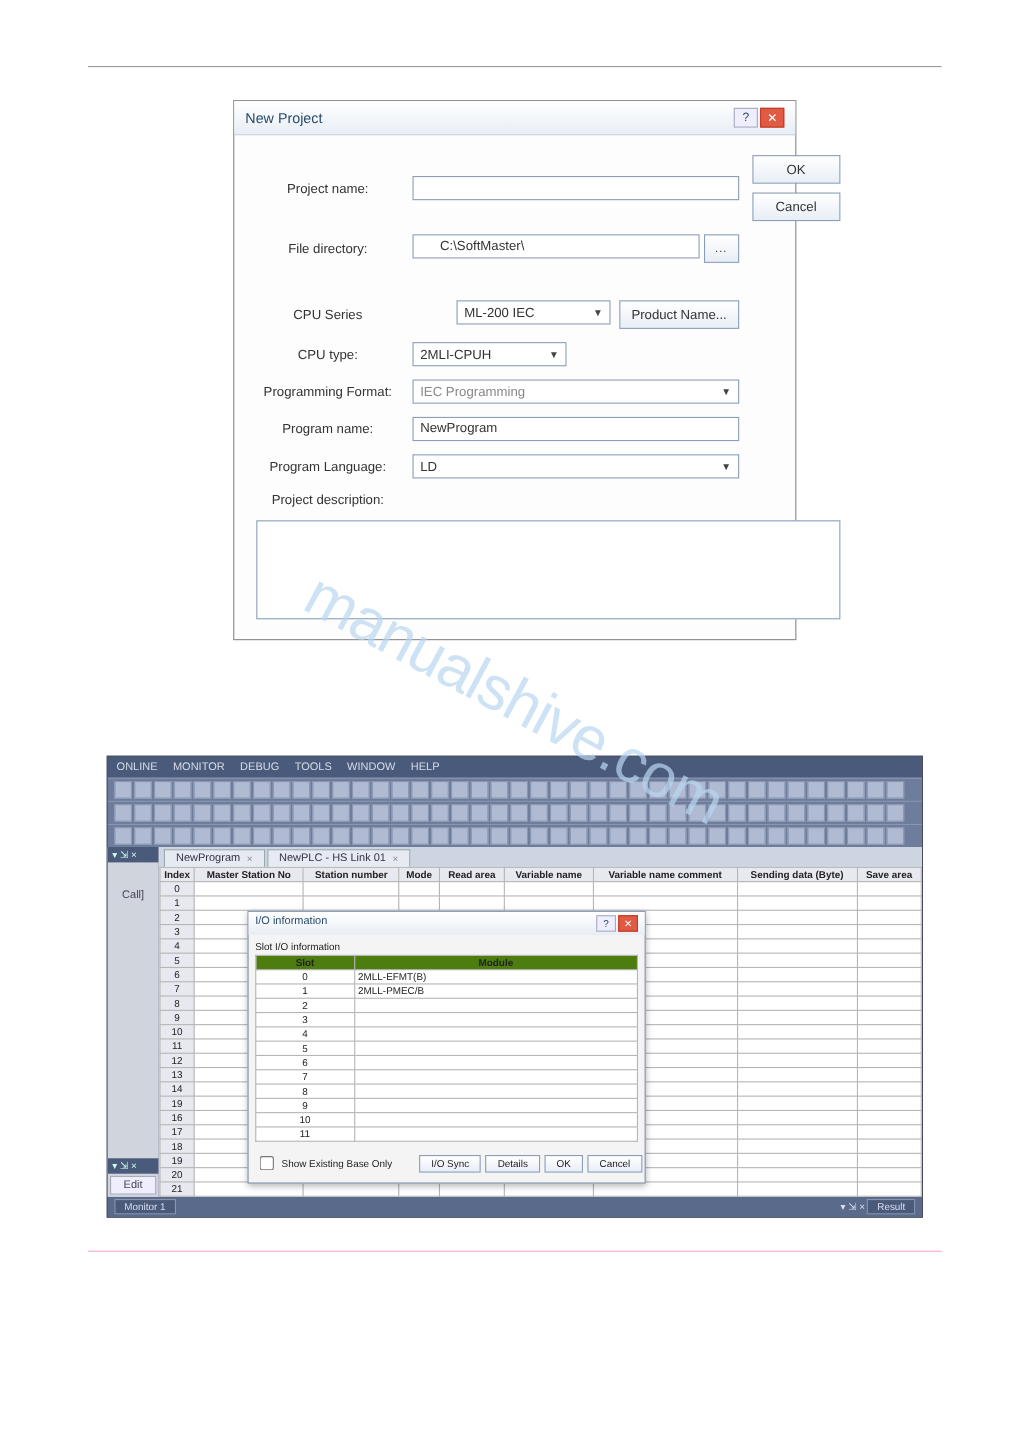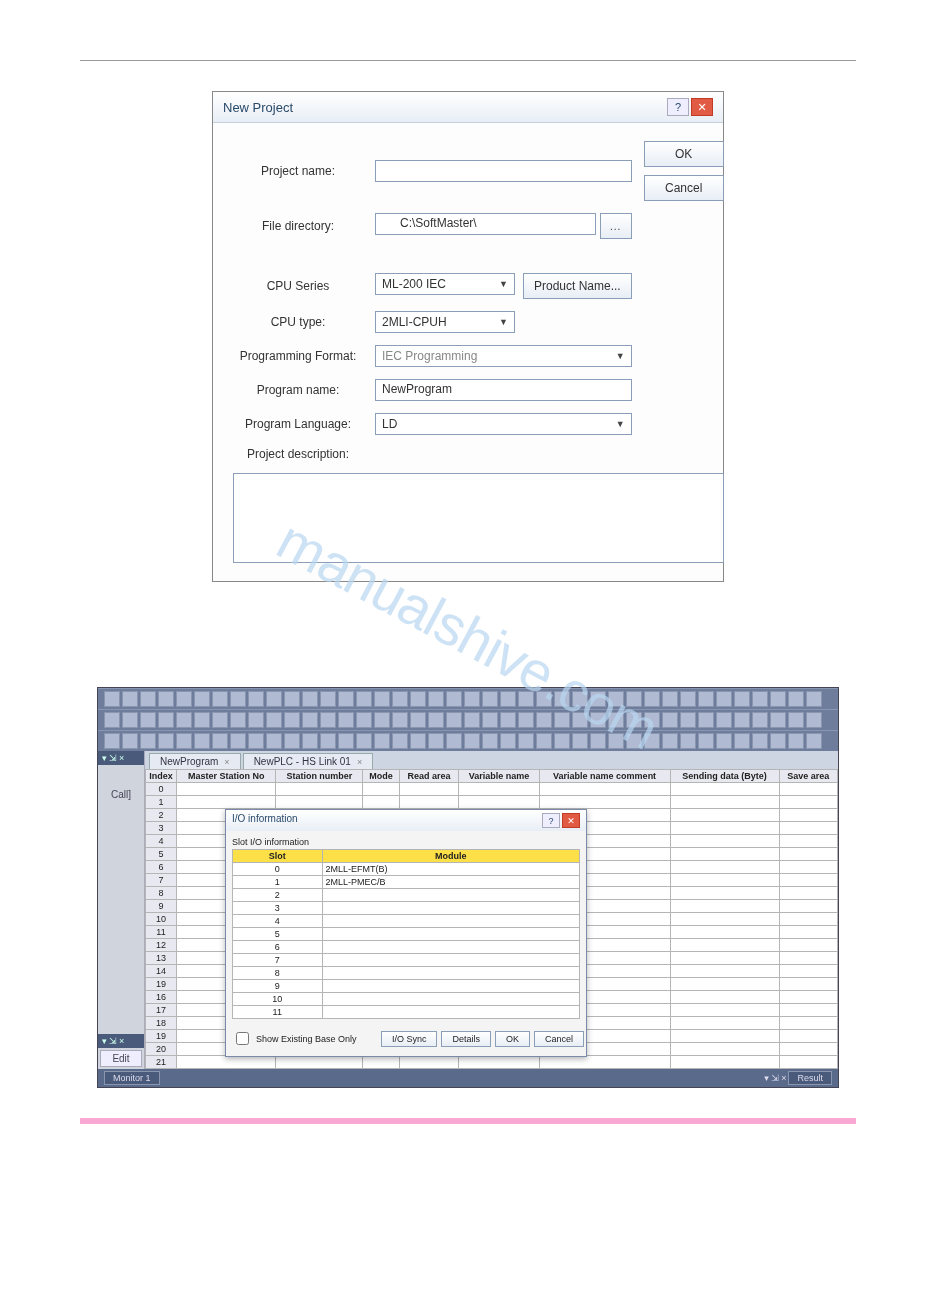--- a/index.html
+++ b/index.html
@@ -7,21 +7,21 @@
     padding: 60px 80px;
     font-family: "Segoe UI", Tahoma, sans-serif;
     font-size: 12px;
     background: #fff;
     color: #333;
     width: 936px;
     box-sizing: border-box;
   }
   .page {
     border-top: 1px solid #999;
-    border-bottom: 6px solid #f9a8d4;
+    border-bottom: 1px solid #f9a8d4;
     padding: 30px 0;
   }
   
   .dialog {
     width: 510px;
     margin: 0 auto 60px auto;
     border: 1px solid #888;
     background: #fdfdfd;
   }
   .dialog-title {
@@ -245,21 +245,21 @@
   .slotbox{ flex:1; }
   .slotbox .ttl{ font-size:9px; color:#222; margin-bottom:2px; }
   .slottable{ border-collapse:collapse; width:100%; }
   .slottable th,.slottable td{
     border:1px solid #b5b5b5;
     font-size:9px;
     padding:1px 3px;
     text-align:center;
     background:#fff;
   }
-  .slottable th{ background:#fde047; }
+  .slottable th{ background:#4d7c0f; }
   .io-foot{
     display:flex;
     justify-content:space-between;
     align-items:center;
     padding:4px 2px 8px 6px;
   }
   .io-foot label{ font-size:9px; color:#222; display:flex; align-items:center; gap:4px; }
   .io-foot .btns{ display:flex; gap:4px; }
   .sbtn{
     border:1px solid #8a9eb8;
@@ -306,21 +306,21 @@
       <div class="lbl">File directory:</div>
       <div class="file-row">
         <div class="input">C:\SoftMaster\</div>
         <div class="btn browse-btn">...</div>
       </div>
       <div></div>
 
       <div style="grid-column:1/span 3;height:10px"></div>
 
       <div class="lbl">CPU Series</div>
-      <div style="display:flex;gap:8px;">
+      <div style="display:flex;gap:8px;margin-left:40px;">
         <div class="select" style="flex:0 0 140px">
           <span>ML-200 IEC</span>
           <span class="caret">▼</span>
         </div>
         <div class="btn" style="flex:0 0 auto">Product Name...</div>
       </div>
       <div></div>
 
       <div class="lbl">CPU type:</div>
       <div class="select" style="width:140px">
@@ -350,20 +350,28 @@
       <div class="lbl" style="align-self:start">Project description:</div>
       <div></div>
         <div></div>
       <div class="textarea"></div>
     </div>
   </div>
 
   <div class="watermark">manualshive.com</div>
 
   <div class="app">
+    <div class="menubar">
+      <span>ONLINE</span>
+      <span>MONITOR</span>
+      <span>DEBUG</span>
+      <span>TOOLS</span>
+      <span>WINDOW</span>
+      <span>HELP</span>
+    </div>
     <div class="toolrow">
         <span class="tool"></span>
         <span class="tool"></span>
         <span class="tool"></span>
         <span class="tool"></span>
         <span class="tool"></span>
         <span class="tool"></span>
         <span class="tool"></span>
         <span class="tool"></span>
         <span class="tool"></span>

